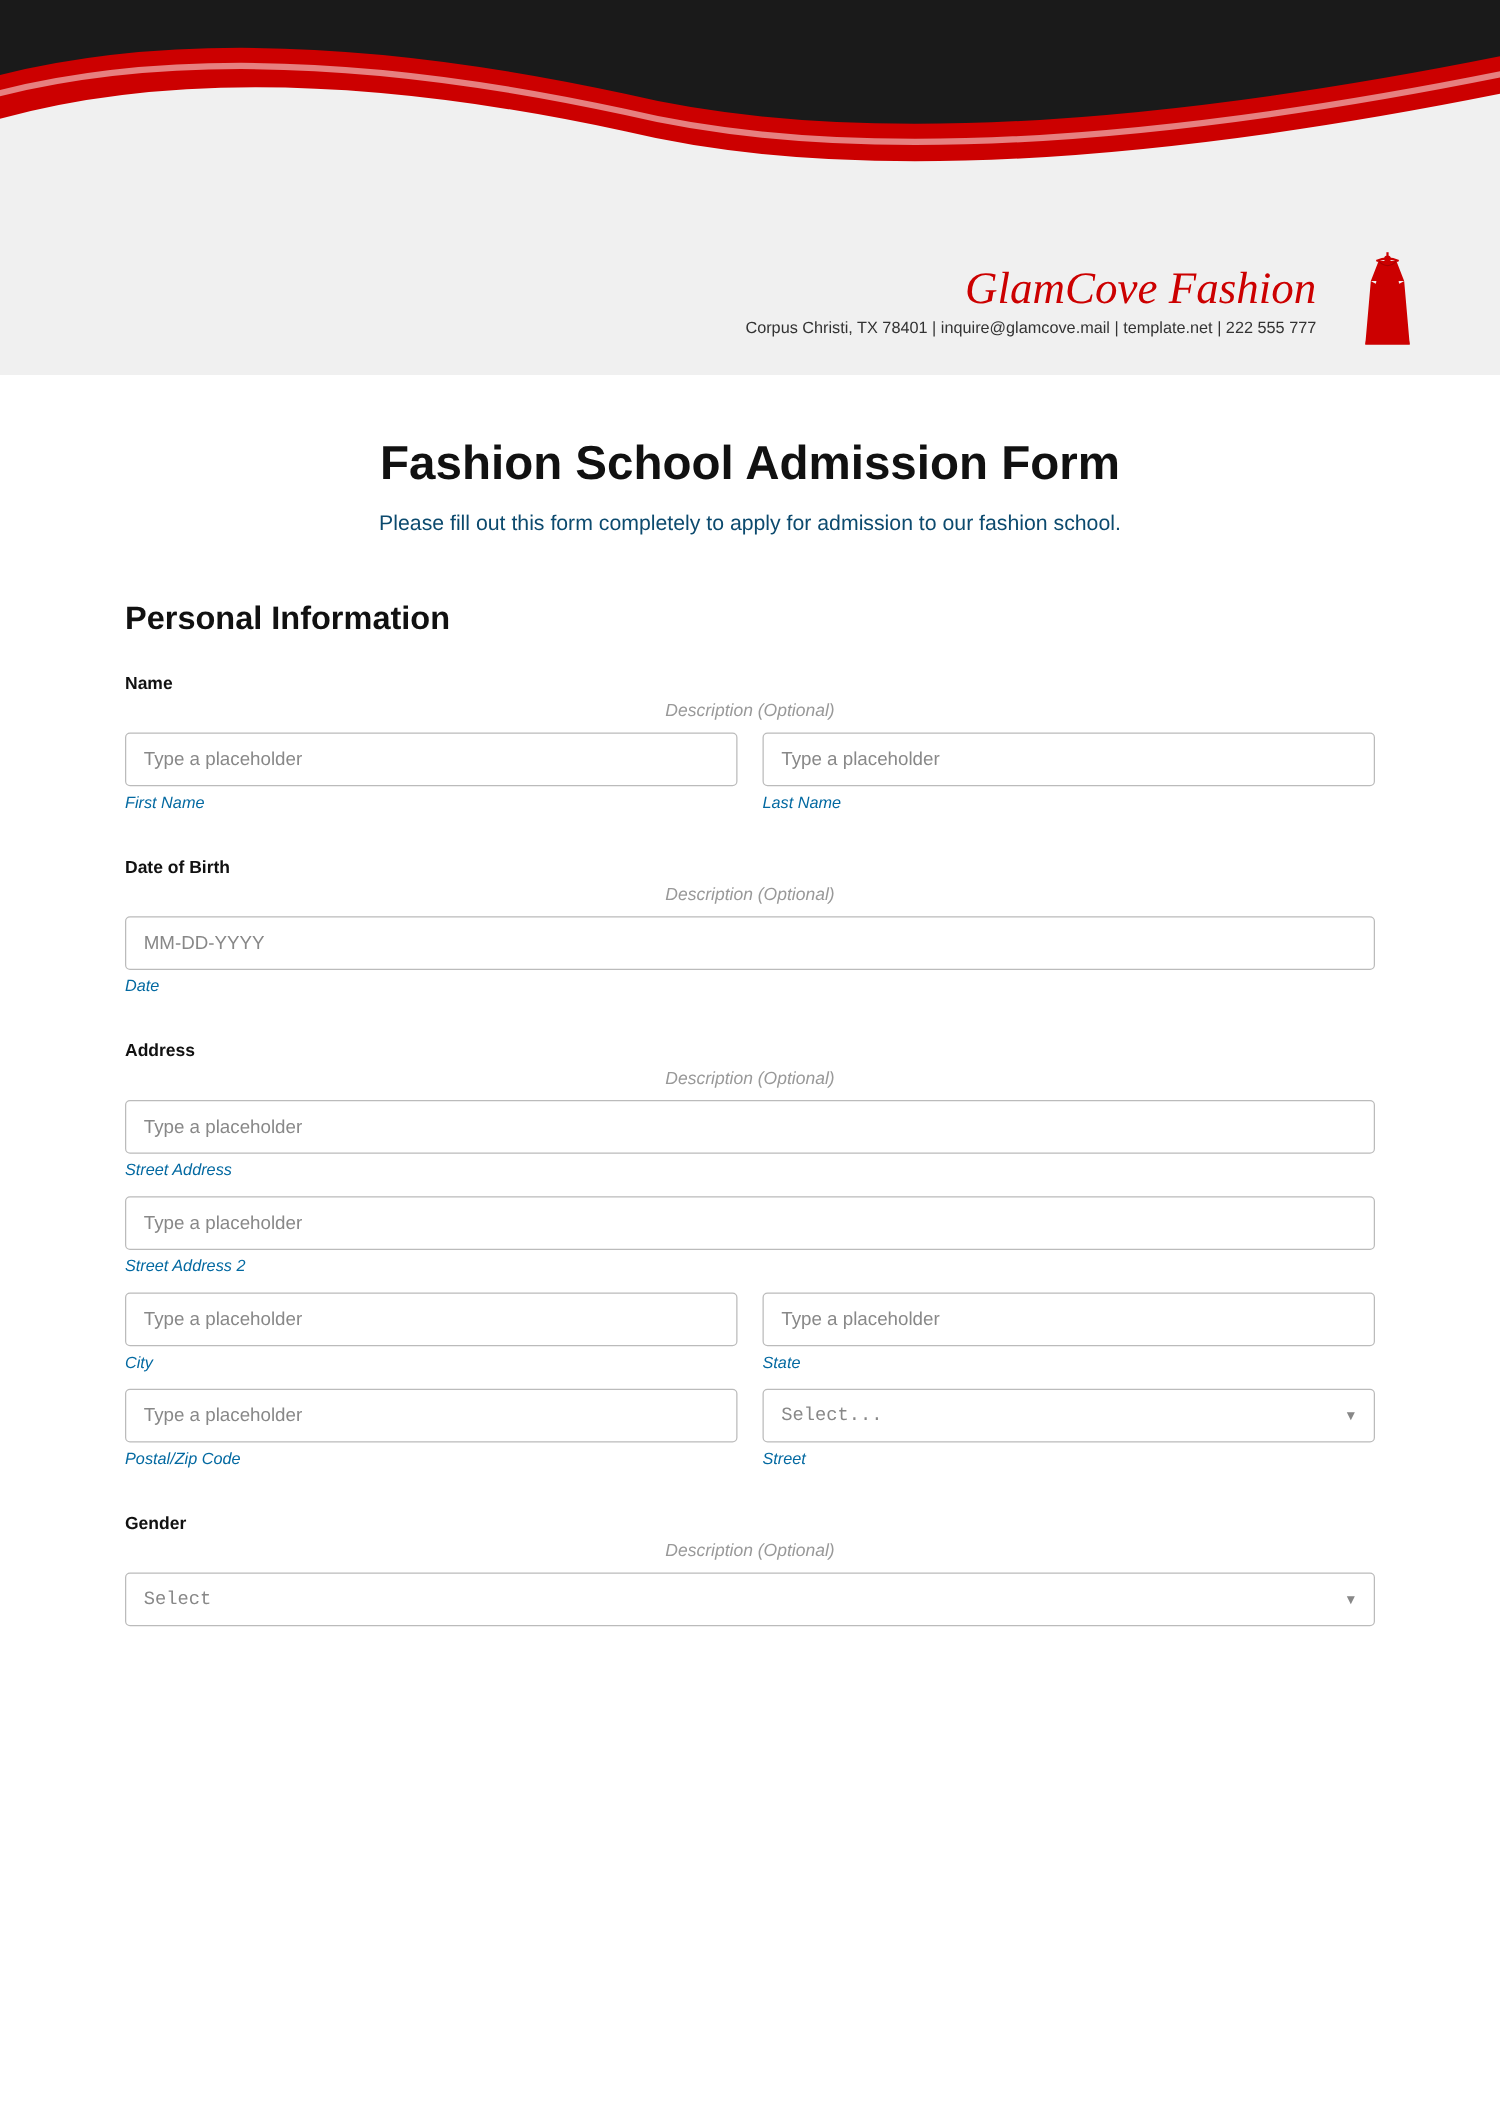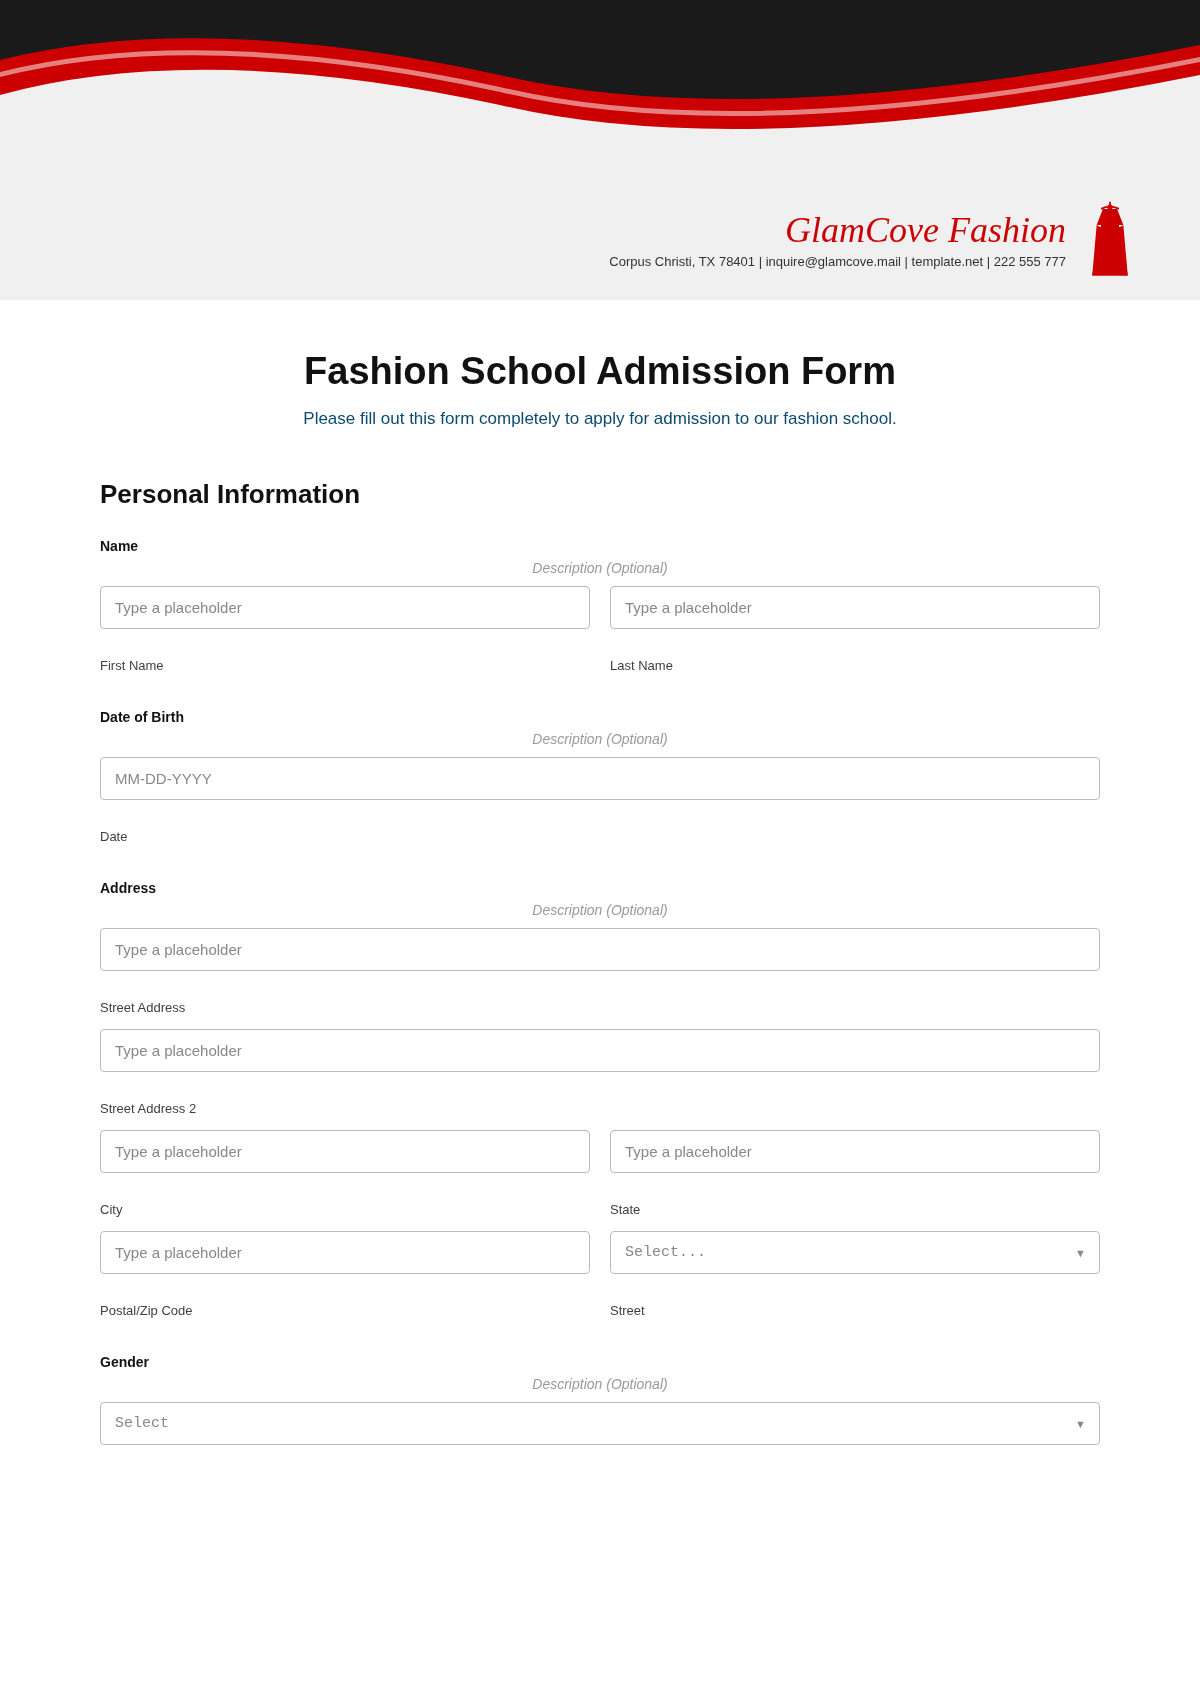--- a/index.html
+++ b/index.html
@@ -18,21 +18,21 @@
       overflow: hidden;
     }
 
     
     .logo-area {
       background: #f0f0f0;
       padding: 20px 60px 20px 0;
       display: flex;
       justify-content: flex-end;
       align-items: center;
-      gap: 14px;
+      gap: 27px;
     }
     .logo-text-block {
       text-align: right;
     }
     .logo-brand {
       font-family: 'Georgia', cursive;
       font-size: 36px;
       color: #cc0000;
       font-style: italic;
       line-height: 1.1;
@@ -99,42 +99,42 @@
     .input-row {
       display: flex;
       gap: 20px;
       margin-bottom: 4px;
     }
 
     .input-col {
       flex: 1;
       display: flex;
       flex-direction: column;
-      gap: 24px;
     }
 
     .input-field {
       border: 1px solid #bbb;
       border-radius: 4px;
       padding: 12px 14px;
       font-size: 15px;
       color: #555;
       background: #fff;
       width: 100%;
       outline: none;
     }
 
     .input-field::placeholder {
       color: #888;
     }
 
     .input-sublabel {
       font-size: 13px;
-      color: #404040;
+      color: #0369a1;
       margin-top: 5px;
+      font-style: italic;
     }
 
     .select-field {
       border: 1px solid #bbb;
       border-radius: 4px;
       padding: 12px 14px;
       font-size: 15px;
       color: #888;
       background: #fff;
       width: 100%;

